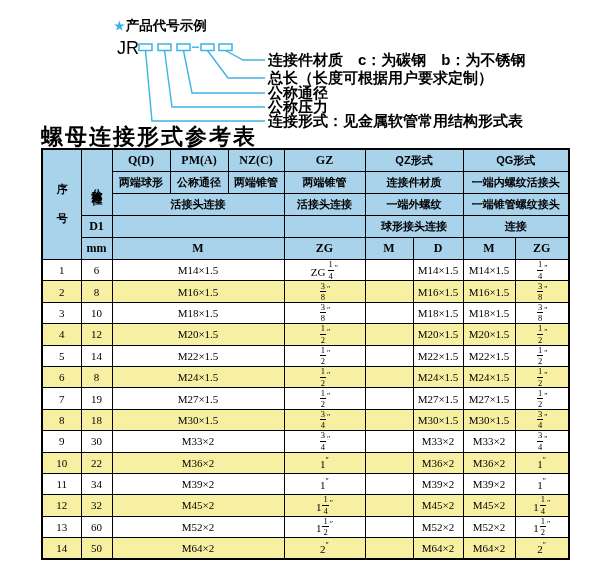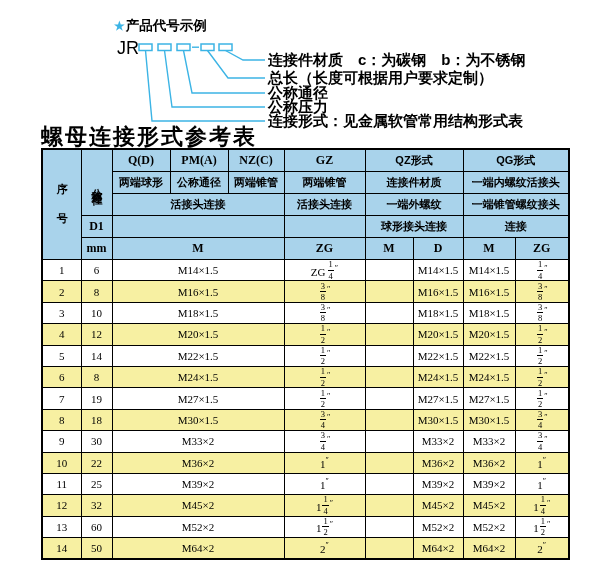--- a/index.html
+++ b/index.html
@@ -229,21 +229,21 @@
           <td>22</td>
           <td colspan="3">M36×2</td>
           <td><span><span>1</span><span class="qm">″</span></span></td>
           <td></td>
           <td>M36×2</td>
           <td>M36×2</td>
           <td><span><span>1</span><span class="qm">″</span></span></td>
         </tr>
         <tr>
           <td>11</td>
-          <td>25</td>
+          <td>34</td>
           <td colspan="3">M39×2</td>
           <td><span><span>1</span><span class="qm">″</span></span></td>
           <td></td>
           <td>M39×2</td>
           <td>M39×2</td>
           <td><span><span>1</span><span class="qm">″</span></span></td>
         </tr>
         <tr class="alt">
           <td>12</td>
           <td>32</td>

